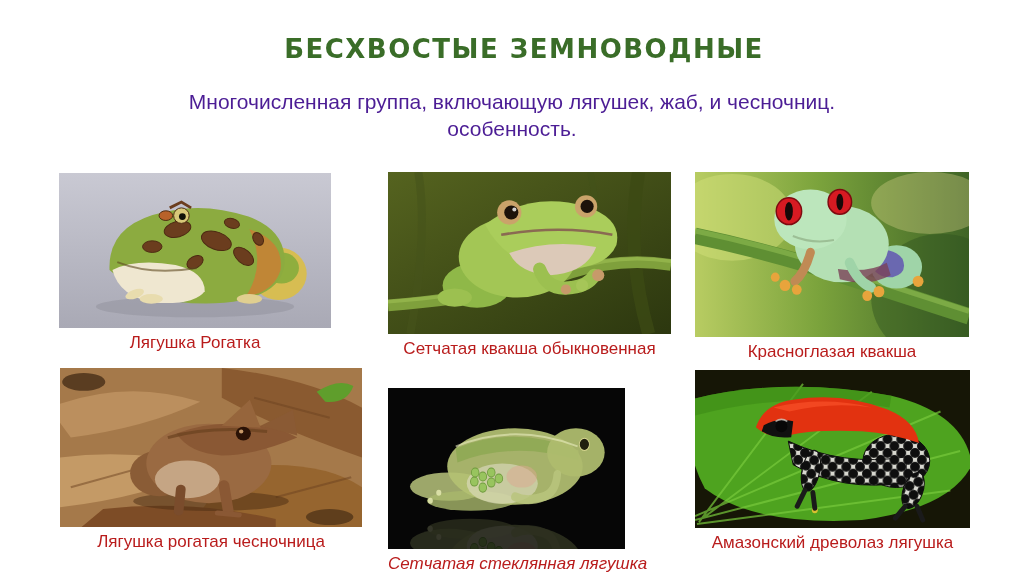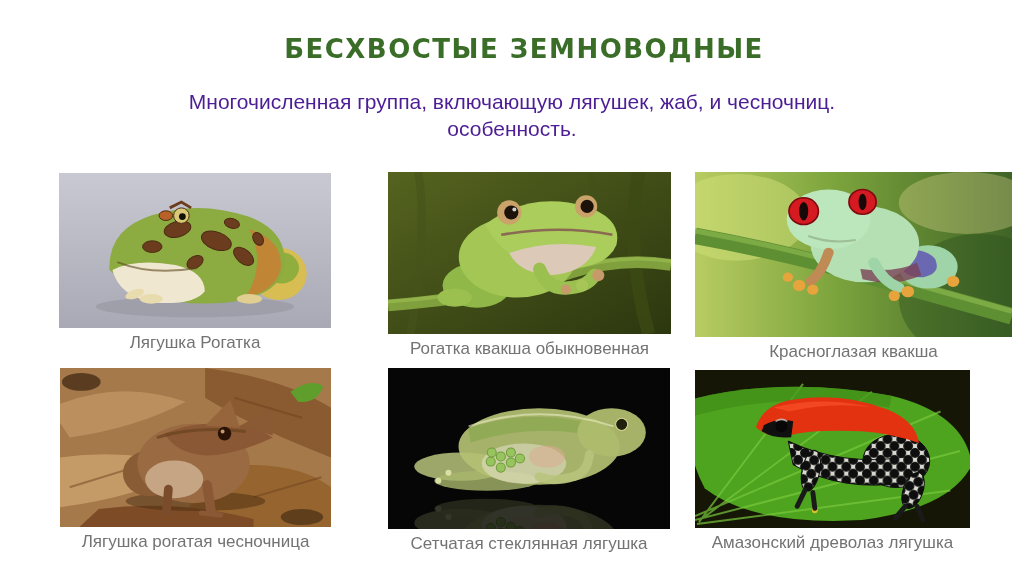--- a/index.html
+++ b/index.html
@@ -6,26 +6,26 @@
   .slide{position:relative;width:1024px;height:576px;background:#ffffff;overflow:hidden;
          font-family:"Liberation Sans",sans-serif;}
   .title{position:absolute;top:34px;left:0;width:100%;text-align:center;
          font-family:"DejaVu Sans",sans-serif;font-weight:bold;font-size:26px;
          letter-spacing:1.5px;color:#3a6d28;transform:translateX(12px);white-space:nowrap;}
   .desc{position:absolute;top:88px;left:0;width:100%;text-align:center;color:#4c1d95;
         font-size:21px;line-height:27px;}
   .desc div{white-space:nowrap;}
   .fig{position:absolute;}
   .fig svg{display:block;width:100%;}
-  .caption{margin-top:5px;width:100%;text-align:center;font-size:17px;color:#737373;white-space:nowrap;}
+  .caption{margin-top:5px;width:100%;text-align:center;font-size:17px;color:#b91c1c;white-space:nowrap;}
   .fig1{left:59px;top:173px;width:272px;} .fig1 svg{height:155px;}
   .fig2{left:388px;top:172px;width:283px;} .fig2 svg{height:162px;}
-  .fig3{left:695px;top:172px;width:317px;} .fig3 svg{height:165px;}
-  .fig4{left:60px;top:368px;width:271px;} .fig4 svg{height:159px;}
-  .fig5{left:388px;top:368px;width:282px;} .fig5 svg{height:161px;}
+  .fig3{left:695px;top:172px;width:274px;} .fig3 svg{height:165px;}
+  .fig4{left:60px;top:368px;width:302px;} .fig4 svg{height:159px;}
+  .fig5{left:388px;top:388px;width:237px;font-style:italic;} .fig5 svg{height:161px;}
   .fig6{left:695px;top:370px;width:275px;} .fig6 svg{height:158px;}
 </style>
 </head>
 <body>
 
 <div class="slide">
 
   <div class="title">БЕСХВОСТЫЕ ЗЕМНОВОДНЫЕ</div>
 
   <div class="desc">
@@ -90,21 +90,21 @@
       <circle cx="120" cy="40" r="12" fill="#caa36a"></circle>
       <circle cx="122" cy="40" r="7" fill="#1c120a"></circle>
       <circle cx="125" cy="37" r="2" fill="#ffffff" opacity="0.8"></circle>
       <circle cx="196" cy="34" r="11" fill="#caa36a"></circle>
       <circle cx="197" cy="34" r="6.5" fill="#1c120a"></circle>
       <path d="M150 96 Q158 118 182 114 Q198 112 204 102" stroke="#9cc050" stroke-width="13" fill="none" stroke-linecap="round"></path>
       <circle cx="208" cy="102" r="6" fill="#c79a6a"></circle>
       <circle cx="192" cy="112" r="6" fill="#a6c658"></circle>
       <circle cx="176" cy="116" r="5" fill="#c79a6a"></circle>
     </svg>
-    <div class="caption">Рогатка квакша обыкновенная</div>
+    <div class="caption">Сетчатая квакша обыкновенная</div>
   </div>
 
   <div class="fig fig3">
     <svg viewBox="0 0 280 160" preserveAspectRatio="none">
       <defs>
         <linearGradient id="f3bg" x1="0" y1="0" x2="1" y2="0">
           <stop offset="0" stop-color="#b8cc62"></stop>
             <stop offset="0.45" stop-color="#7ba33c"></stop>
             <stop offset="1" stop-color="#3f6426"></stop>
         </linearGradient>

